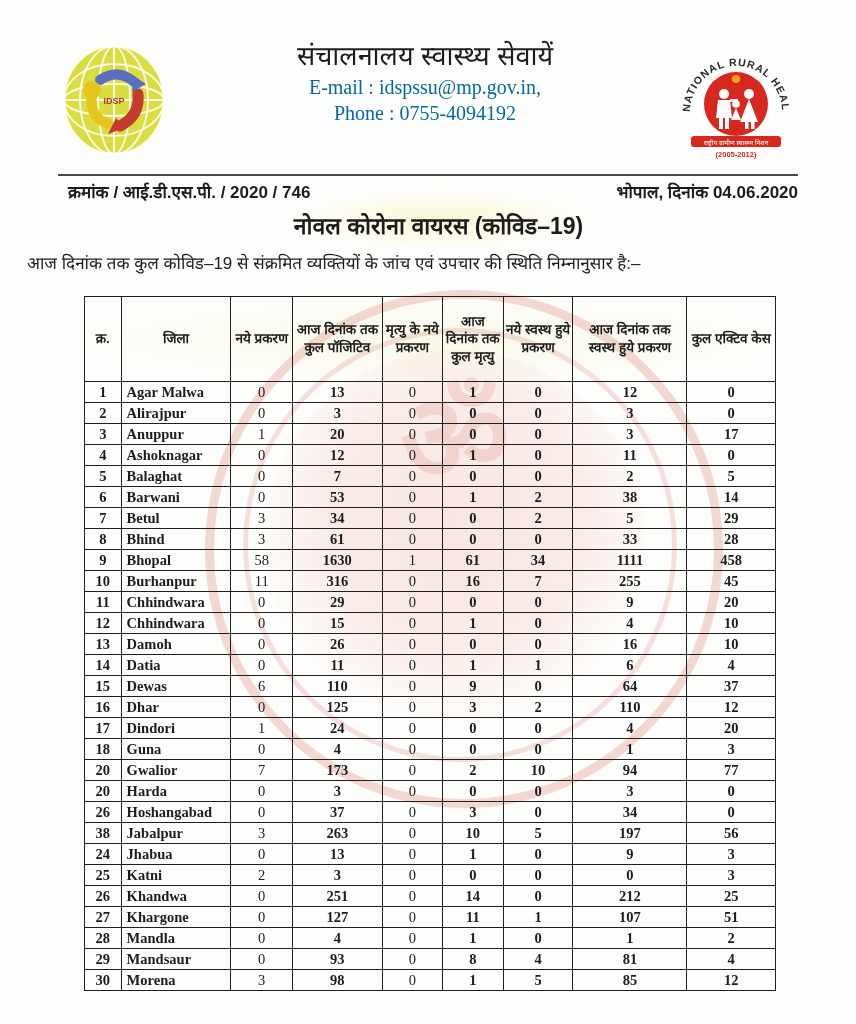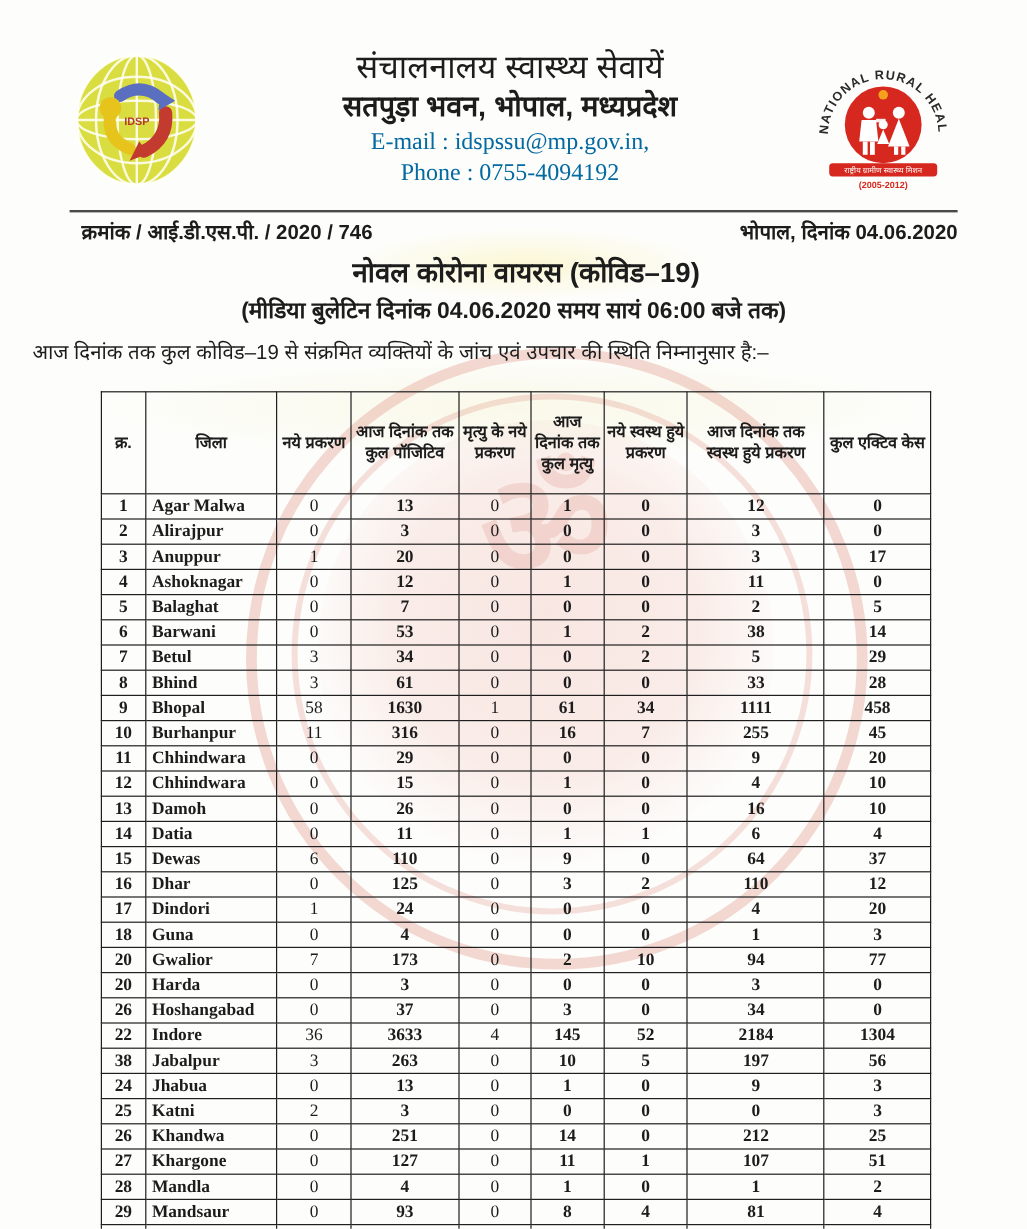--- a/index.html
+++ b/index.html
@@ -125,21 +125,20 @@
         </g>
         <circle cx="34" cy="48" r="9" fill="#e6c41c"></circle>
         <polygon points="76,34 88,42 74,50" fill="#5b6fc0"></polygon>
         <polygon points="66,86 50,92 58,76" fill="#c23b2e"></polygon>
         <text x="56" y="62" text-anchor="middle" font-size="9" font-weight="bold" fill="#b5392c" font-family="Liberation Sans, sans-serif">IDSP</text>
       </svg>
     </div>
 
     <div class="org-block">
       <div class="org-line1">संचालनालय स्वास्थ्य सेवायें</div>
-      <div class="org-line2">सतपुड़ा भवन, भोपाल, मध्यप्रदेश</div>
       <div class="contact-line">E-mail : idspssu@mp.gov.in,</div>
       <div class="contact-line">Phone : 0755-4094192</div>
     </div>
 
     <div class="logo-right">
       <svg width="124" height="124" viewBox="0 0 124 124">
         <defs>
           <path id="circTop" d="M 16 74 A 46 46 0 1 1 108 74"></path>
         </defs>
         <text class="nrhm-circ" font-size="10.5" fill="#2a2a2a" letter-spacing="1">
@@ -169,21 +168,20 @@
   </div>
 
   <hr class="rule">
 
   <div class="ref-line">
     <span>क्रमांक / आई.डी.एस.पी. / 2020 / 746</span>
     <span>भोपाल, दिनांक 04.06.2020</span>
   </div>
 
   <div class="doc-title">नोवल कोरोना वायरस (कोविड–19)</div>
-  <div class="doc-subtitle">(मीडिया बुलेटिन दिनांक 04.06.2020 समय सायं 06:00 बजे तक)</div>
   <div class="intro-line">आज दिनांक तक कुल कोविड–19 से संक्रमित व्यक्तियों के जांच एवं उपचार की स्थिति निम्नानुसार है:–</div>
 
   <div class="table-wrap">
     <table class="data-table">
       <colgroup>
         <col style="width:5.3%">
         <col style="width:15.9%">
         <col style="width:8.9%">
         <col style="width:13.0%">
         <col style="width:8.7%">
@@ -431,31 +429,20 @@
             <td>Hoshangabad</td>
             <td>0</td>
             <td>37</td>
             <td>0</td>
             <td>3</td>
             <td>0</td>
             <td>34</td>
             <td>0</td>
           </tr>
           <tr>
-            <td>22</td>
-            <td>Indore</td>
-            <td>36</td>
-            <td>3633</td>
-            <td>4</td>
-            <td>145</td>
-            <td>52</td>
-            <td>2184</td>
-            <td>1304</td>
-          </tr>
-          <tr>
             <td>38</td>
             <td>Jabalpur</td>
             <td>3</td>
             <td>263</td>
             <td>0</td>
             <td>10</td>
             <td>5</td>
             <td>197</td>
             <td>56</td>
           </tr>

